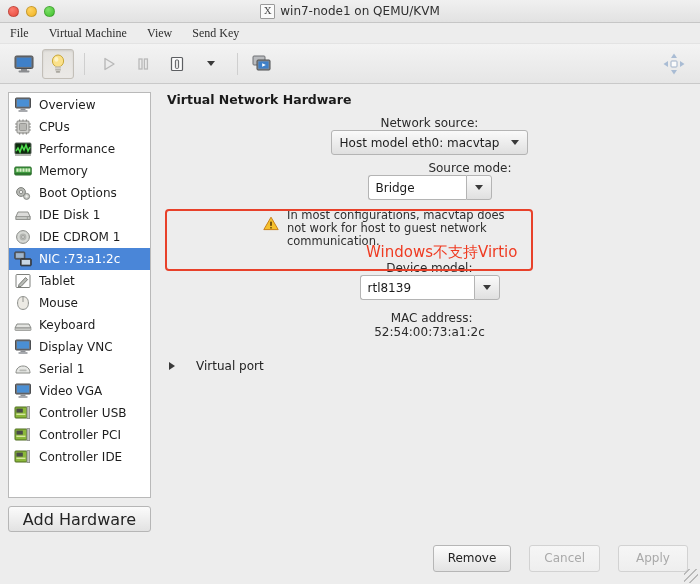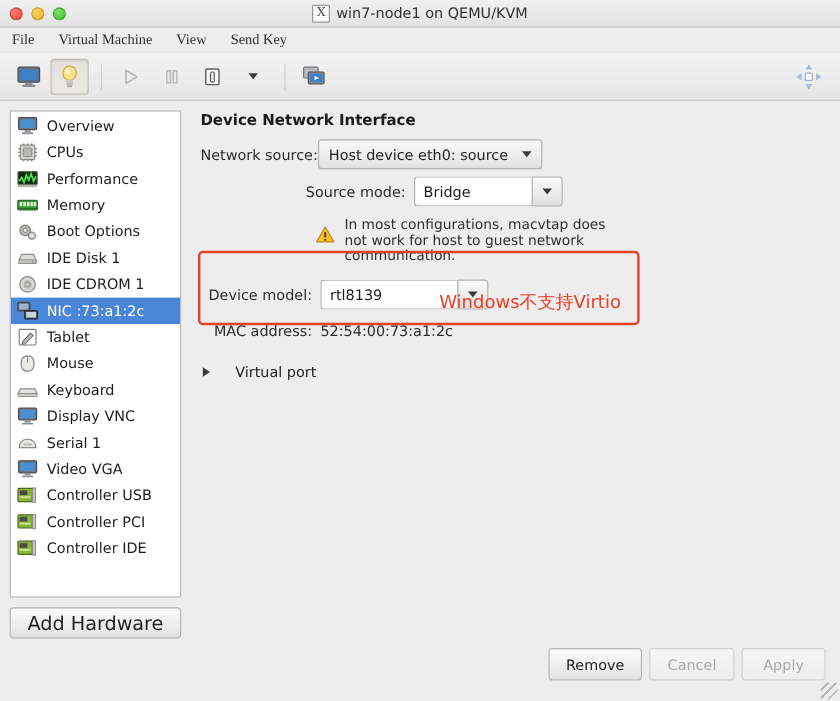--- a/index.html
+++ b/index.html
@@ -209,20 +209,21 @@
   .panel-title {
     font-size: 12.5px;
     font-weight: bold;
     color: #1b1b1b;
     margin: 0 0 9px 0;
   }
   .form-row {
     display: flex;
     align-items: center;
     margin-bottom: 6px;
+    flex-direction: column;
   }
   .f-label {
     font-size: 12px;
     color: #2b2b2b;
     text-align: right;
     padding-right: 7px;
     box-sizing: border-box;
     white-space: nowrap;
   }
 
@@ -327,24 +328,25 @@
     border-bottom: 4.5px solid transparent;
     border-left: 6px solid #3a3a3a;
   }
   .expander-label { font-size: 12px; color: #232323; }
 
   
   .footer {
     height: 44px;
     flex: 0 0 44px;
     display: flex;
+    align-items: center;
     justify-content: flex-end;
     padding: 0 12px 8px 0;
     box-sizing: border-box;
-    gap: 6px;
+    gap: 18px;
     position: relative;
   }
   .btn {
     min-width: 70px;
     height: 27px;
     border-radius: 3px;
     border: 1px solid #b6b6b6;
     background: linear-gradient(#fcfcfc, #e3e3e3);
     display: flex;
     align-items: center;
@@ -681,26 +683,26 @@
 
       </div>
 
       <div class="add-hw-btn">
         <span>Add Hardware</span>
       </div>
     </div>
 
     <div class="main">
 
-      <div class="panel-title">Device Network Interface</div>
+      <div class="panel-title">Virtual Network Hardware</div>
 
       <div class="form-row">
         <span class="f-label" style="width:98px">Network source:</span>
         <span class="combo-btn">
-          <span>Host device eth0: source</span>
+          <span>Host model eth0: macvtap</span>
           <span class="arrow"></span>
         </span>
       </div>
 
       <div class="form-row">
         <span class="f-label" style="width:178px">Source mode:</span>
         <span class="combo-entry" style="width:124px">
           <span class="entry" style="flex:1 1 auto">Bridge</span>
           <span class="dropbtn">
             <span class="arrow"></span>

